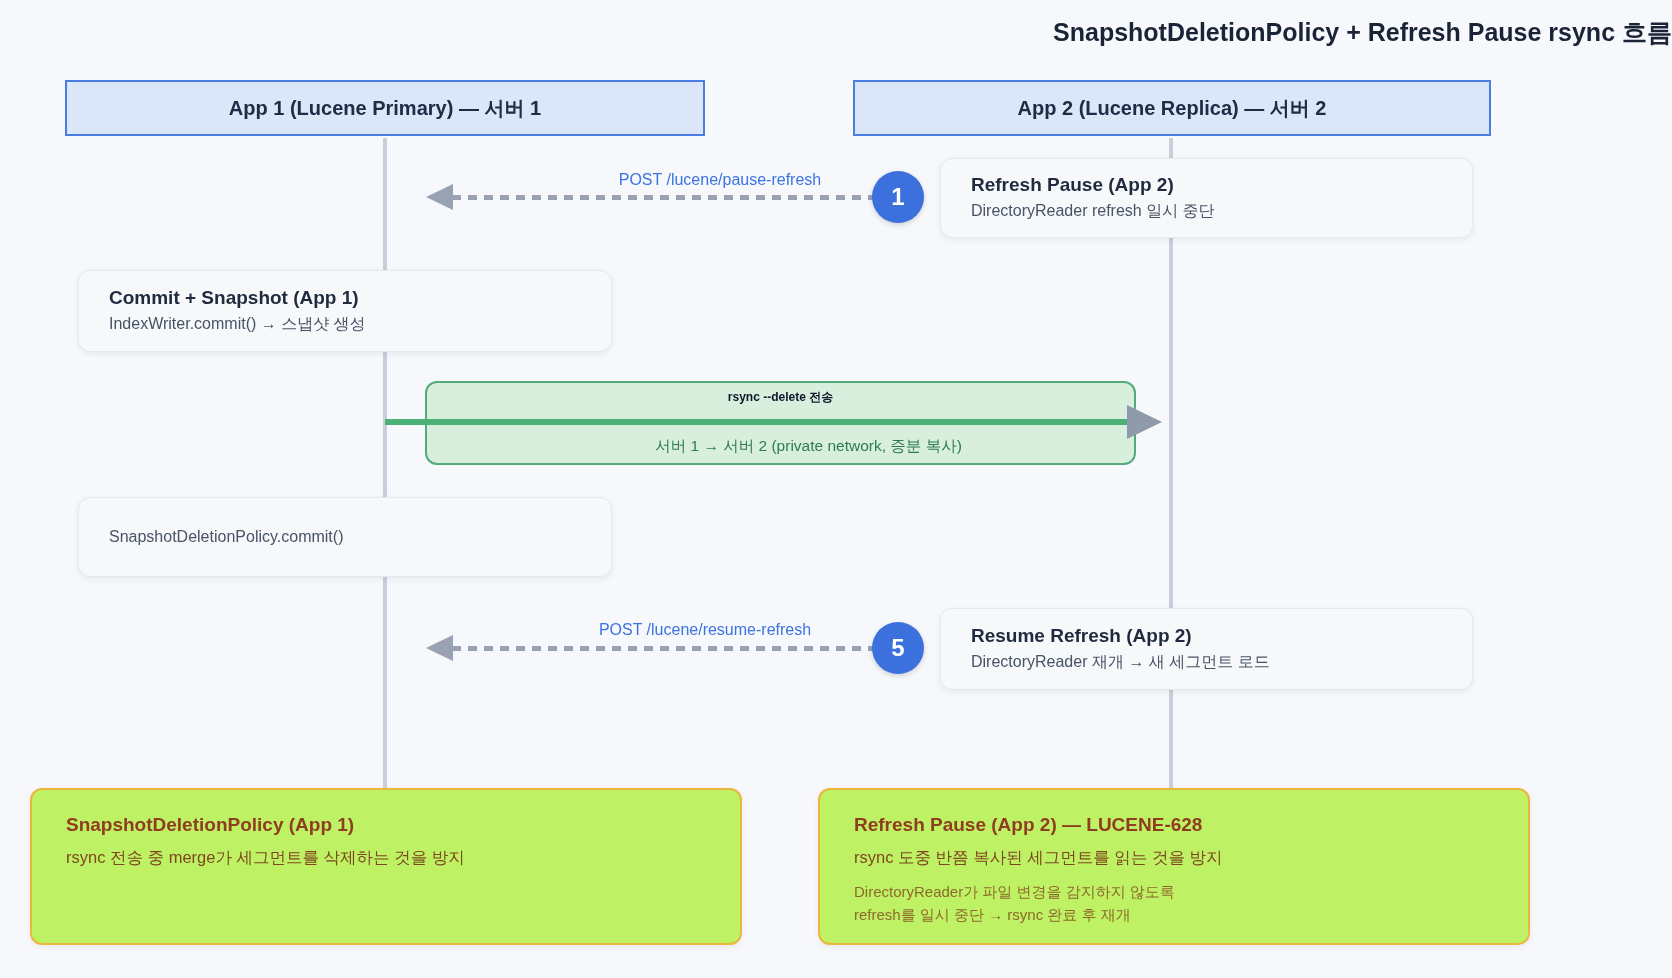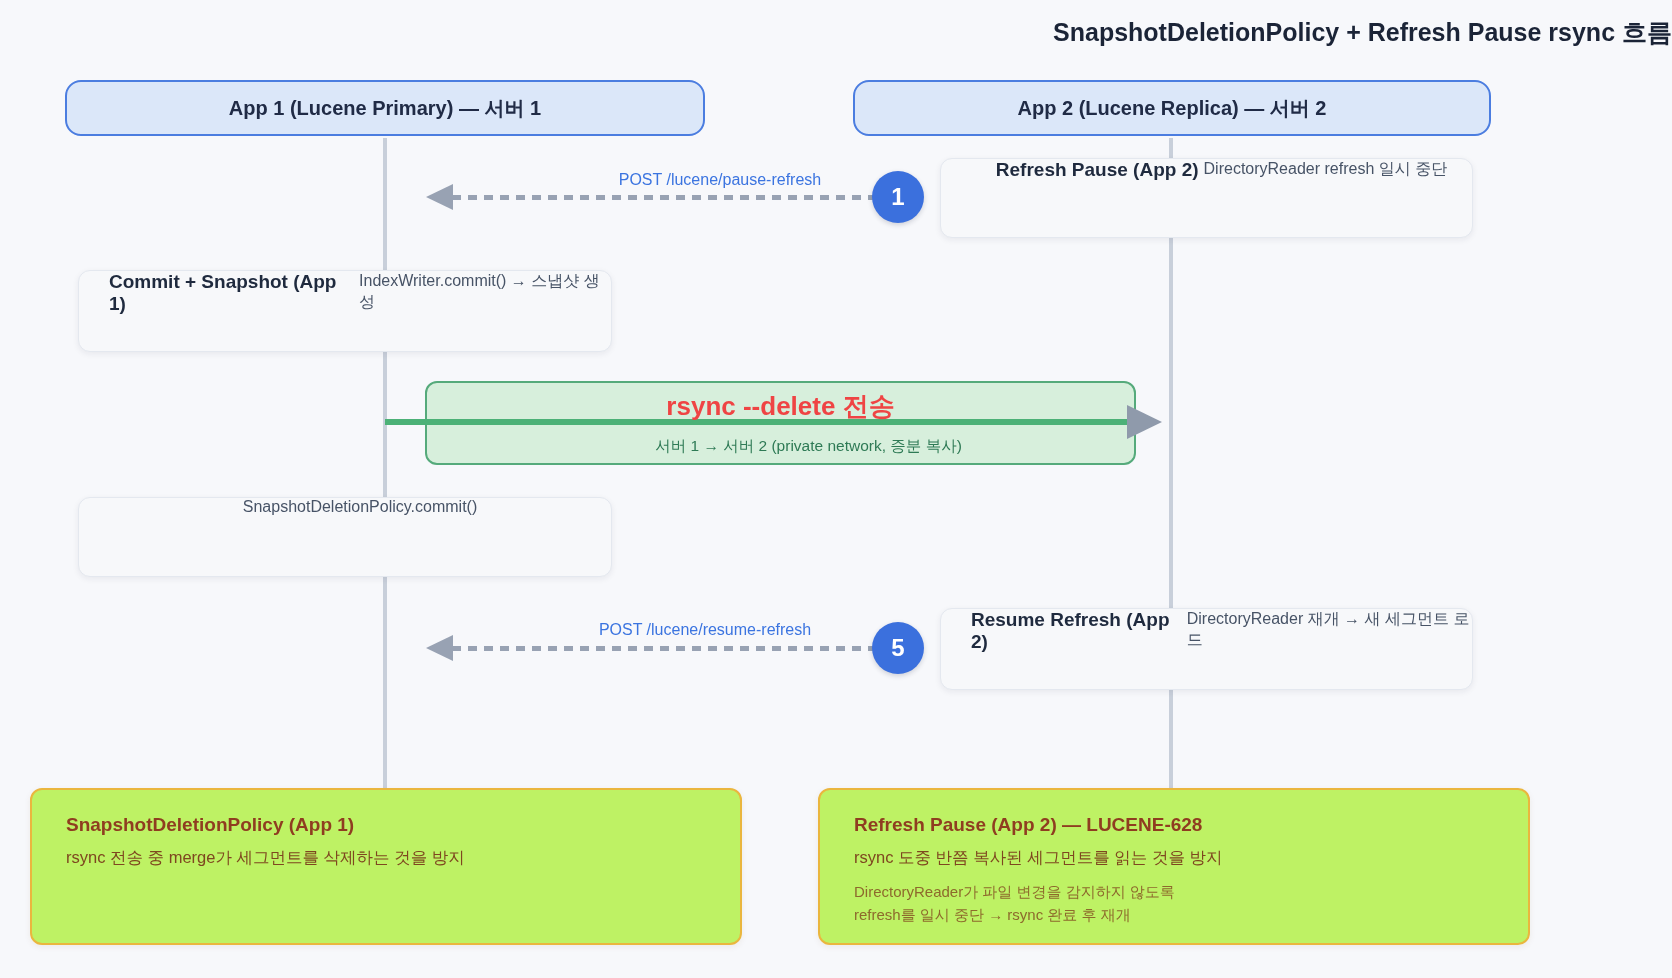--- a/index.html
+++ b/index.html
@@ -16,21 +16,21 @@
   .title{
     position:absolute;top:16px;left:0;width:100%;
     text-align:right;
     font-size:25px;font-weight:bold;color:#1b2437;
     margin:0;
   }
   .actor{
     position:absolute;height:56px;
     background:#dbe7f9;
     border:2px solid #4b7de0;
-    border-radius:16px;
+    border-radius:0;
     display:flex;align-items:center;justify-content:center;
     font-size:20px;font-weight:bold;color:#202b46;
     box-sizing:border-box;
   }
   .actor.app1{left:65px;top:80px;width:640px;}
   .actor.app2{left:853px;top:80px;width:638px;}
   .lifeline{
     position:absolute;width:4px;background:#c8cfda;
     top:138px;height:650px;
   }
@@ -62,39 +62,39 @@
     display:flex;align-items:center;justify-content:center;
     font-size:24px;font-weight:bold;
     box-shadow:0 2px 5px rgba(25,35,60,.18);
   }
   .card{
     position:absolute;box-sizing:border-box;
     background:#f7f8fa;
     border:1.5px solid #e4e8ef;
     border-radius:12px;
     box-shadow:0 2px 6px rgba(25,35,60,.07);
-    display:flex;justify-content:center;
+    display:flex;flex-direction:column;justify-content:center;
     padding-left:30px;gap:5px;
   }
   .card .card-title{font-size:19px;font-weight:bold;color:#1f2a3e;}
   .card .card-sub{font-size:16px;color:#475366;}
   .card.refresh-pause{left:940px;top:158px;width:533px;height:80px;}
   .card.commit-snapshot{left:78px;top:270px;width:534px;height:82px;}
   .card.release-snapshot{left:78px;top:497px;width:534px;height:80px;}
   .card.resume-refresh{left:940px;top:608px;width:533px;height:82px;}
   .transfer-band{
     position:absolute;left:425px;top:381px;width:711px;height:84px;
     box-sizing:border-box;
     background:#d7efdc;
     border:2.5px solid #55aa7b;
     border-radius:12px;
   }
   .transfer-title{
     position:absolute;left:425px;top:389px;width:711px;
-    text-align:center;font-size:26px;font-weight:bold;color:#ef4444;
+    text-align:center;font-size:12px;font-weight:bold;color:#0f172a;
   }
   .transfer-sub{
     position:absolute;left:425px;top:436px;width:711px;
     text-align:center;font-size:15.5px;color:#2e7a55;padding-left:28px;
   }
   .transfer-line{
     position:absolute;left:385px;top:419px;width:743px;height:6px;
     background:#4cb177;
   }
   .note{

